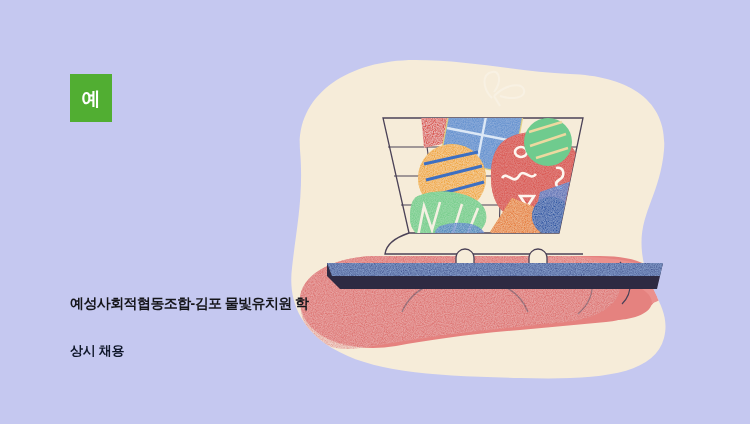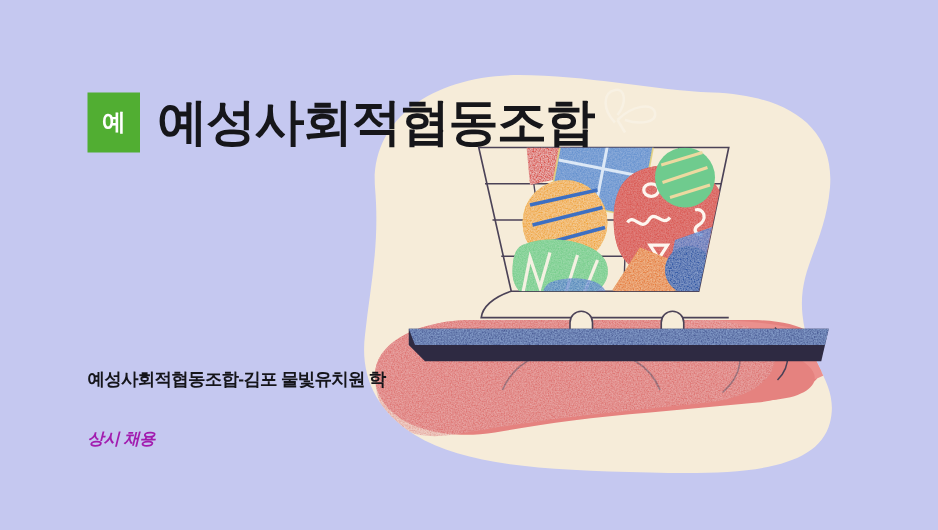--- a/index.html
+++ b/index.html
@@ -30,22 +30,22 @@
     font-size:40px;font-weight:700;color:#16161a;
     letter-spacing:-1.2px;line-height:1;white-space:nowrap;
   }
   .subtitle{
     position:absolute;left:70px;top:295px;
     font-size:14px;font-weight:700;color:#15151a;
     letter-spacing:-0.6px;white-space:nowrap;
   }
   .metatext{
     position:absolute;left:70px;top:342px;
-    font-size:13px;font-weight:700;color:#a21caf;
-    letter-spacing:-0.3px;white-space:nowrap;font-style:italic;
+    font-size:13px;font-weight:700;color:#0f172a;
+    letter-spacing:-0.3px;white-space:nowrap;
   }
 </style>
 </head>
 <body>
 
 <div id="stage">
 
   <svg id="illustration" viewBox="0 0 750 424" width="750" height="424" xmlns="http://www.w3.org/2000/svg">
 
     <defs>
@@ -244,19 +244,18 @@
                  C592 290 584 272 600 268 Z" fill="#eb908d" opacity="0"></path>
       </g>
 
     </g>
   </svg>
 
   <div class="brand-row">
     <div class="brand-badge">
       <span>예</span>
     </div>
-    <div class="brand-title">예성사회적협동조합</div>
   </div>
 
   <div class="subtitle">예성사회적협동조합-김포 물빛유치원 학</div>
   <div class="metatext">상시 채용</div>
 
 </div>
 
 </body></html>

